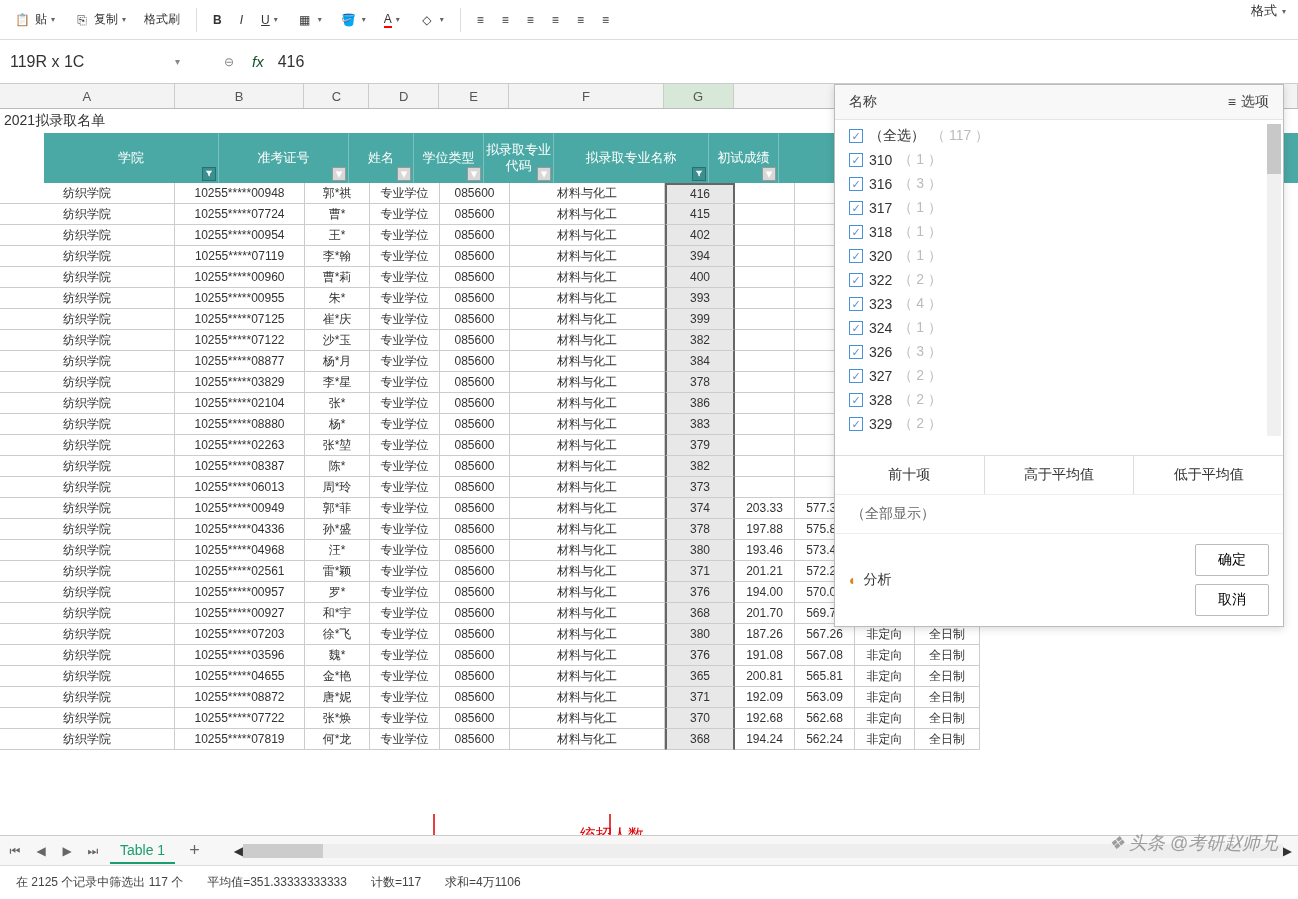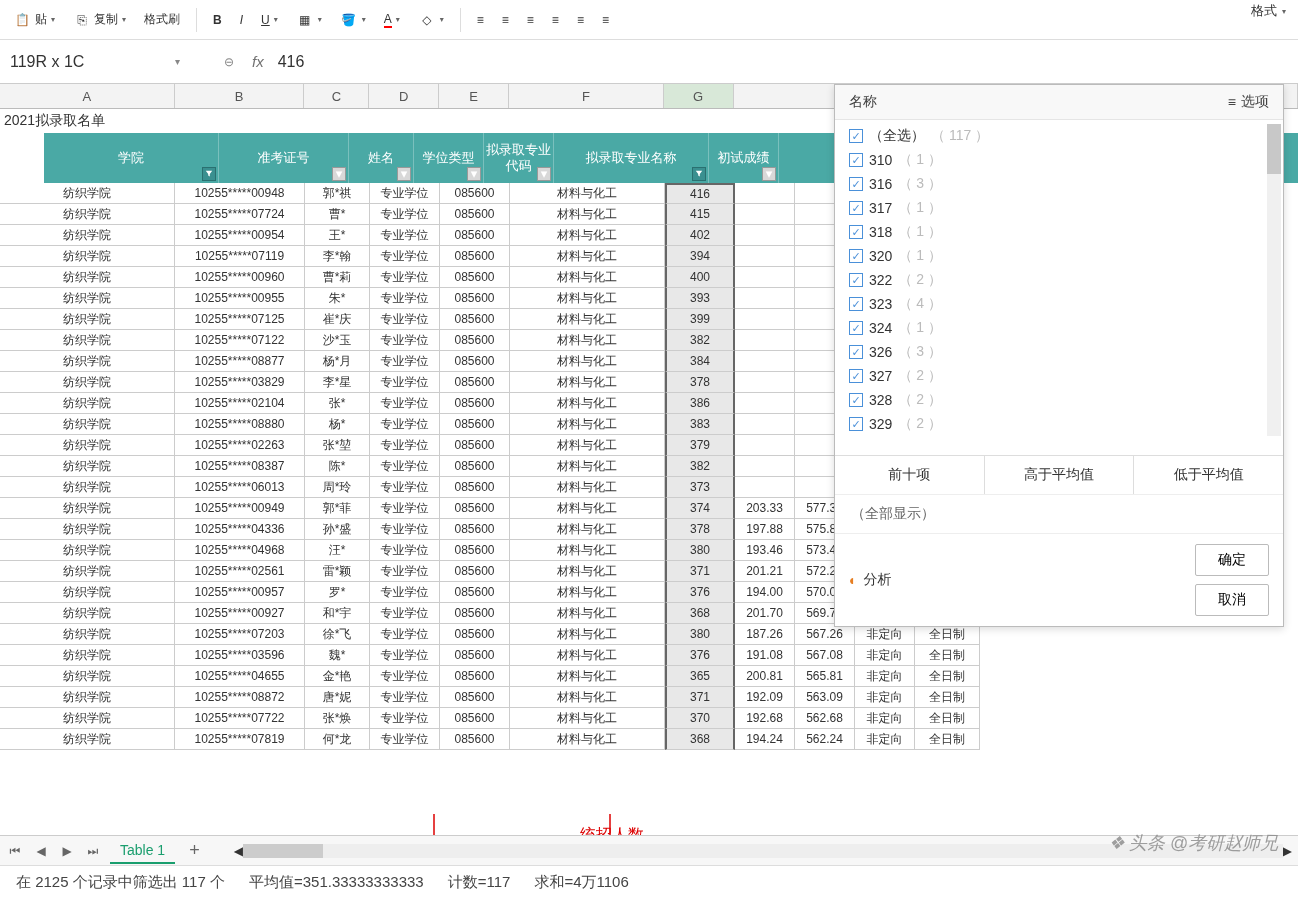--- a/index.html
+++ b/index.html
@@ -10,21 +10,21 @@
 .tool-btn { display: flex; align-items: center; gap: 3px; padding: 3px 6px; cursor: pointer; border-radius: 3px; }
 .ico { display: inline-flex; align-items: center; justify-content: center; width: 18px; height: 18px; }
 .sep { width: 1px; height: 24px; background: #ddd; margin: 0 4px; }
 .dd { font-size: 8px; color: #666; margin-left: 1px; }
 
 
 .formula-row { display: flex; align-items: center; height: 44px; border-bottom: 1px solid #ccc; }
 .name-box { width: 190px; padding: 0 10px; display: flex; align-items: center; justify-content: space-between; font-size: 16px; height: 100%; }
 .name-box .dd2 { font-size: 10px; color: #888; }
 .fx-area { display: flex; align-items: center; flex: 1; padding-left: 30px; gap: 14px; }
-.fx-lbl { font-style: italic; font-size: 15px; color: #737373; }
+.fx-lbl { font-style: italic; font-size: 15px; color: #14532d; }
 .fx-val { font-size: 16px; }
 
 
 .sheet-wrap { position: relative; height: 762px; overflow: hidden; }
 .col-headers { display: flex; background: #f3f3f3; border-bottom: 1px solid #bbb; height: 25px; }
 .col-h { border-right: 1px solid #ccc; display: flex; align-items: center; justify-content: center; color: #555; font-size: 13px; }
 .title-cell { padding: 3px 4px; font-size: 14px; height: 24px; }
 
 .hdr-row { display: flex; background: #4aa9a5; color: #fff; height: 50px; margin-left: 44px; }
 .hdr-row .cell { display: flex; align-items: center; justify-content: center; border-right: 1px solid #7ac0bd; position: relative; font-size: 13px; text-align: center; line-height: 1.2; }
@@ -70,21 +70,21 @@
 
 .sheet-tabs { position: absolute; bottom: 34px; left: 0; right: 0; height: 30px; display: flex; align-items: center; border-top: 1px solid #ccc; background: #f7f7f7; padding: 0 6px; gap: 8px; }
 .nav-btn { width: 18px; height: 18px; display: flex; align-items: center; justify-content: center; color: #666; cursor: pointer; }
 .tab-name { color: #1a9e6e; font-weight: 500; padding: 4px 10px; border-bottom: 2px solid #1a9e6e; font-size: 14px;}
 .tab-add { font-size: 18px; color: #666; cursor: pointer; padding: 0 6px; }
 .hscroll { flex: 1; margin-left: 20px; display: flex; align-items: center; }
 .hscroll-track { flex: 1; height: 14px; background: #eee; position: relative; }
 .hscroll-thumb { position: absolute; left: 0; width: 80px; height: 100%; background: #ccc; }
 
 
-.status-bar { position: absolute; bottom: 0; left: 0; right: 0; height: 34px; display: flex; align-items: center; padding: 16px 16px; font-size: 15px; color: #444; gap: 24px; background:#fff; border-top:1px solid #ddd;text-align:center;}
+.status-bar { position: absolute; bottom: 0; left: 0; right: 0; height: 34px; display: flex; align-items: center; padding: 16px 16px; font-size: 12px; color: #444; gap: 24px; background:#fff; border-top:1px solid #ddd;text-align:center;}
 
 
 .right-top { position: absolute; right: 0; top: 0; padding: 2px 12px; display:flex; align-items:center; gap:4px; font-size:13px;}
 
 
 .watermark { position: absolute; right: 20px; bottom: 44px; font-size: 18px; color: #888; font-style: italic; opacity: 0.8; display:flex; align-items:center; gap:4px;}
 </style>
 </head>
 <body>
 

